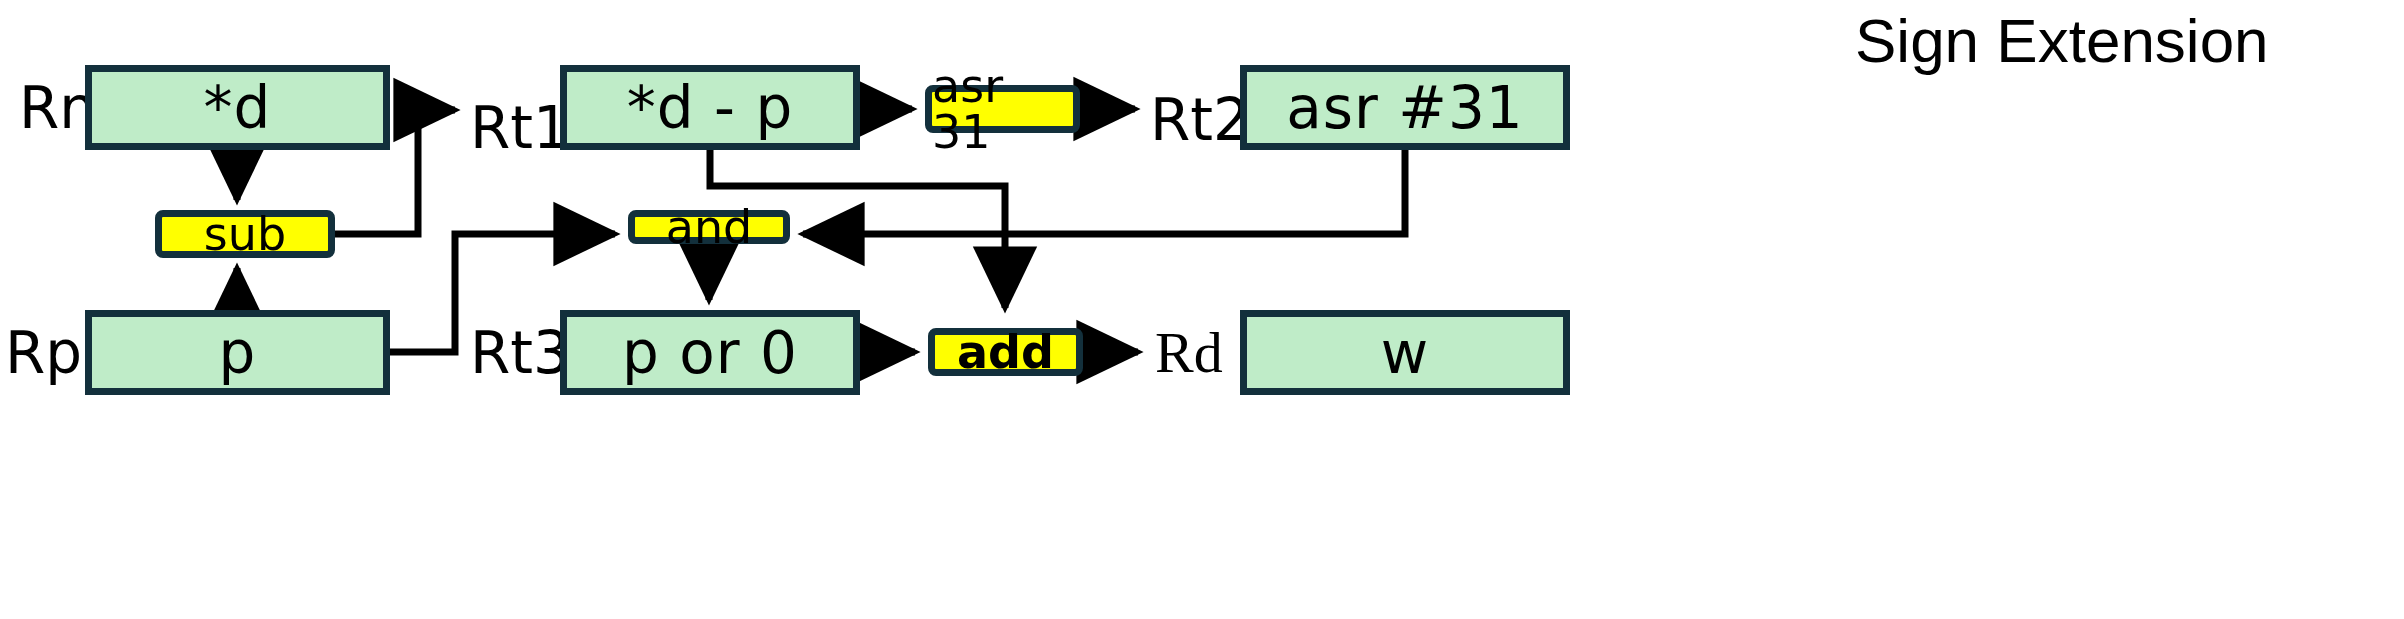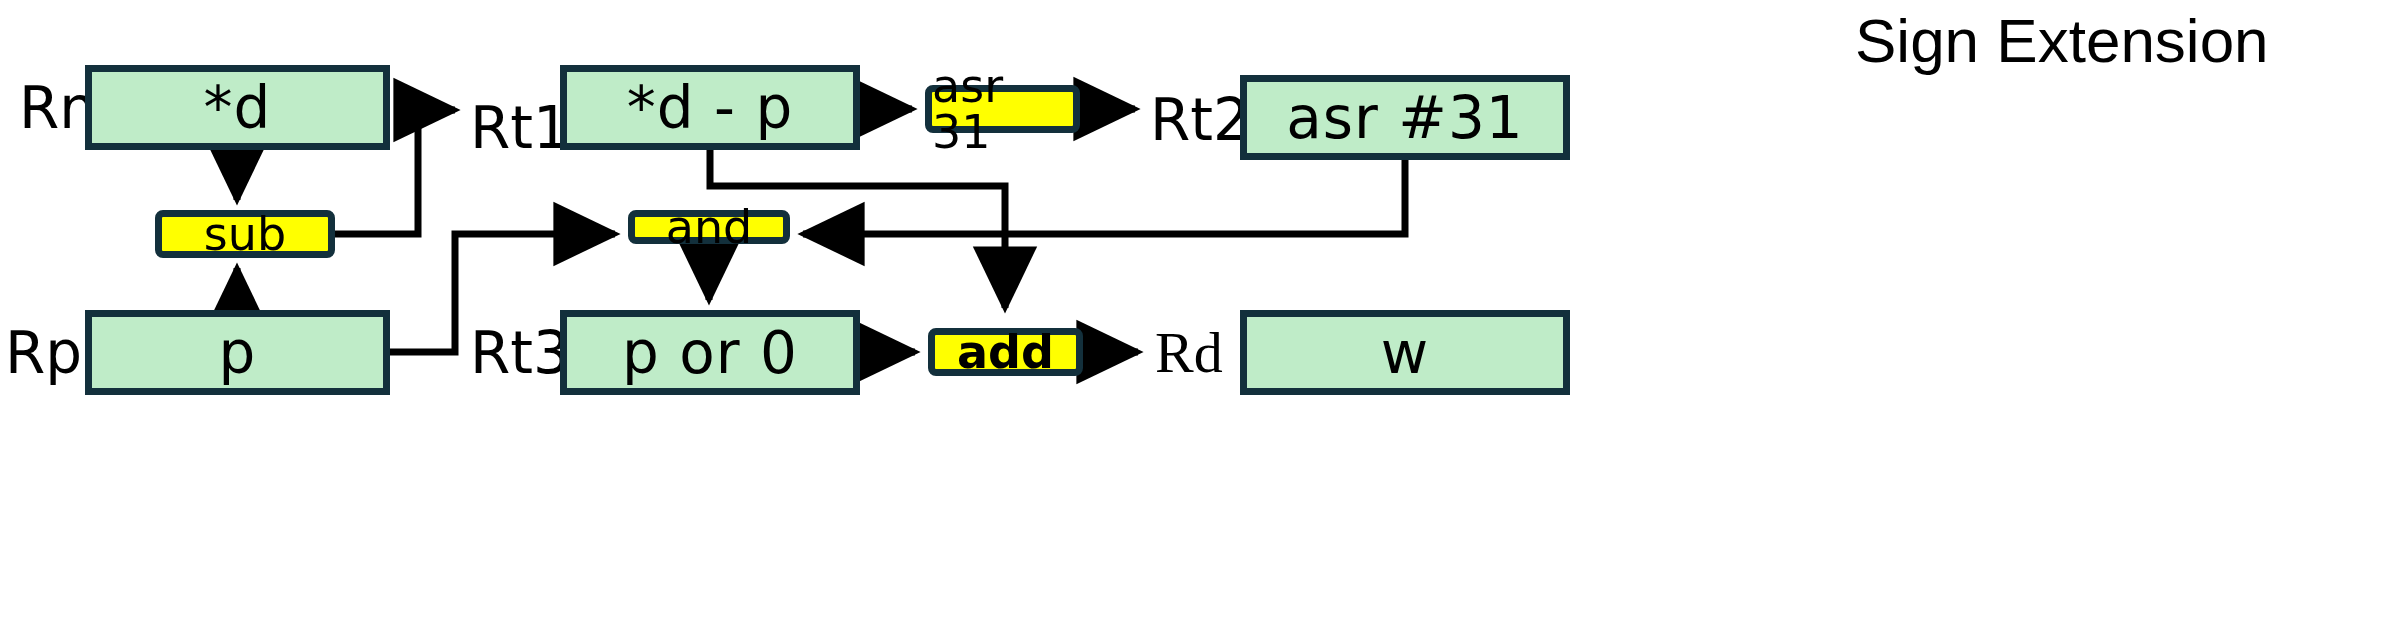--- a/index.html
+++ b/index.html
@@ -90,21 +90,21 @@
 
   <div class="rlabel" style="left:5px;top:77px;height:62px;margin-left:14px;">Rn</div>
   <div class="rlabel" style="left:470px;top:77px;height:62px;margin-top:20px;">Rt1</div>
   <div class="rlabel" style="left:1150px;top:77px;height:62px;margin-top:12px;">Rt2</div>
   <div class="rlabel" style="left:5px;top:322px;height:62px;">Rp</div>
   <div class="rlabel" style="left:470px;top:322px;height:62px;">Rt3</div>
   <div class="rlabel" style="left:1155px;top:322px;height:62px;font-family:Liberation Serif, serif;">Rd</div>
 
   <div class="reg" style="left:85px;top:65px;width:305px;height:85px;">*d</div>
   <div class="reg" style="left:560px;top:65px;width:300px;height:85px;text-align:right;">*d - p</div>
-  <div class="reg" style="left:1240px;top:65px;width:330px;height:85px;margin-top:10px;">asr #31</div>
+  <div class="reg" style="left:1240px;top:65px;width:330px;height:85px;">asr #31</div>
   <div class="reg" style="left:85px;top:310px;width:305px;height:85px;">p</div>
   <div class="reg" style="left:560px;top:310px;width:300px;height:85px;">p or 0</div>
   <div class="reg" style="left:1240px;top:310px;width:330px;height:85px;">w</div>
 
   <div class="op" style="left:155px;top:210px;width:180px;height:48px;">sub</div>
   <div class="op" style="left:628px;top:210px;width:162px;height:34px;">and</div>
   <div class="op" style="left:925px;top:85px;width:155px;height:48px;">asr 31</div>
   <div class="op" style="left:928px;top:328px;width:155px;height:48px;font-weight:bold;">add</div>
 
 </div>

